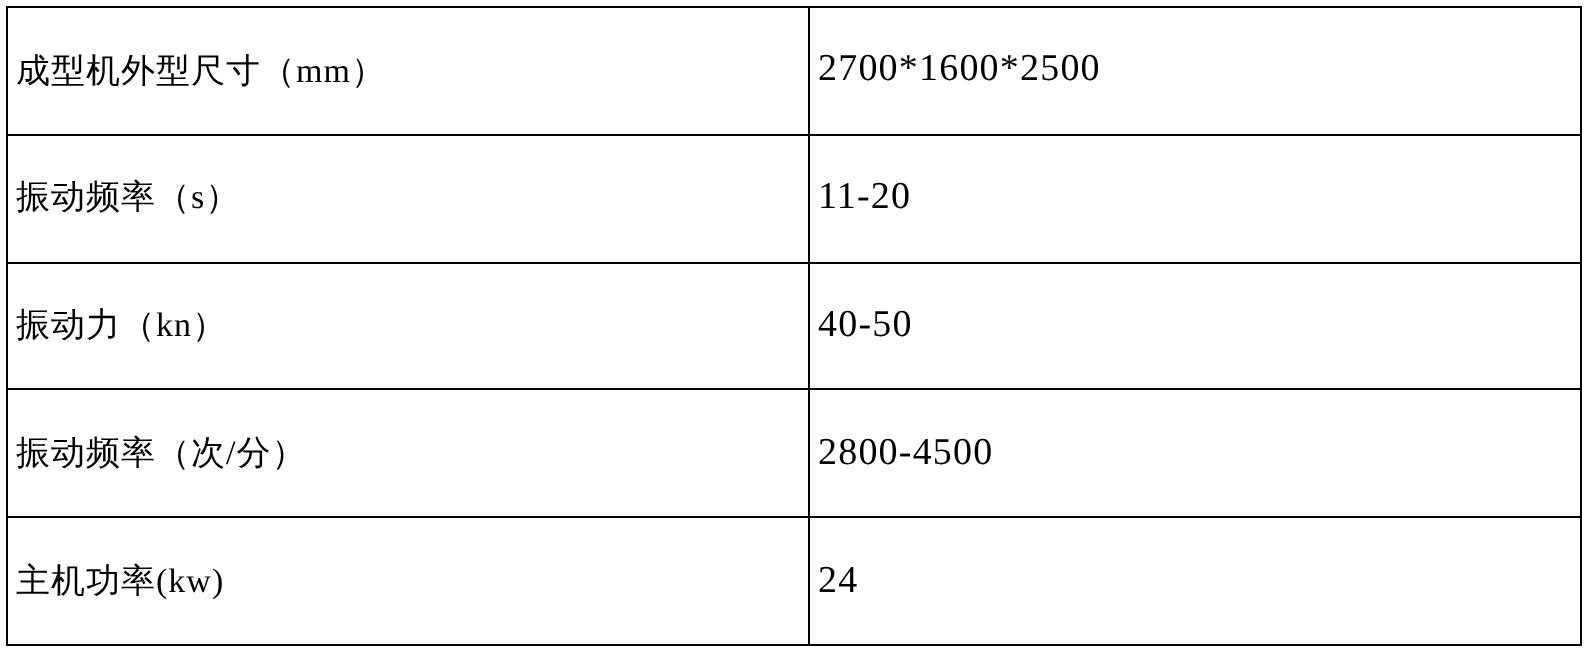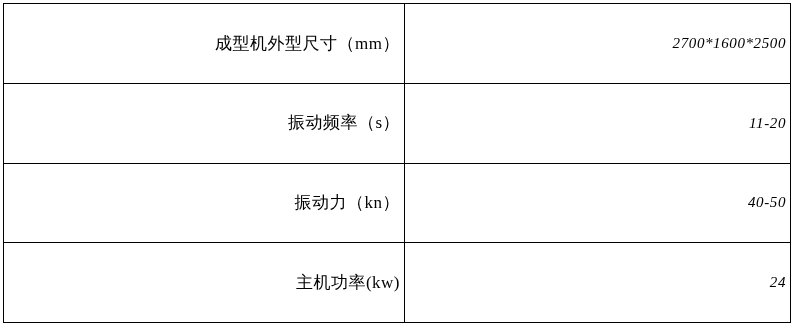--- a/index.html
+++ b/index.html
@@ -37,37 +37,36 @@
 
   .spec-table col.col-label { width: 401px; }
   .spec-table col.col-value { width: 386px; }
 
   .spec-table tr {
     height: 45.7px;
   }
 
   .spec-table td {
     border: 1px solid #000000;
-    text-align: right;
+    text-align: left;
     vertical-align: middle;
     color: #000000;
     padding: 0 4px;
     line-height: 1.15;
     background: #ffffff;
   }
 
   .cell-label {
     font-size: 17px;
     letter-spacing: 0.5px;
   }
 
   .cell-value {
-    font-size: 15px;
+    font-size: 19px;
     letter-spacing: 0.6px;
-    font-style: italic;
   }
 </style>
 </head>
 <body>
 
 <div class="page">
 
   <table class="spec-table">
     <colgroup>
       <col class="col-label">
@@ -83,20 +82,24 @@
       <tr>
         <td class="cell-label">振动频率（s）</td>
         <td class="cell-value">11-20</td>
       </tr>
 
       <tr>
         <td class="cell-label">振动力（kn）</td>
         <td class="cell-value">40-50</td>
       </tr>
 
+      <tr>
+        <td class="cell-label">振动频率（次/分）</td>
+        <td class="cell-value">2800-4500</td>
+      </tr>
 
       <tr>
         <td class="cell-label">主机功率(kw)</td>
         <td class="cell-value">24</td>
       </tr>
 
 
 
     </tbody>
   </table>

